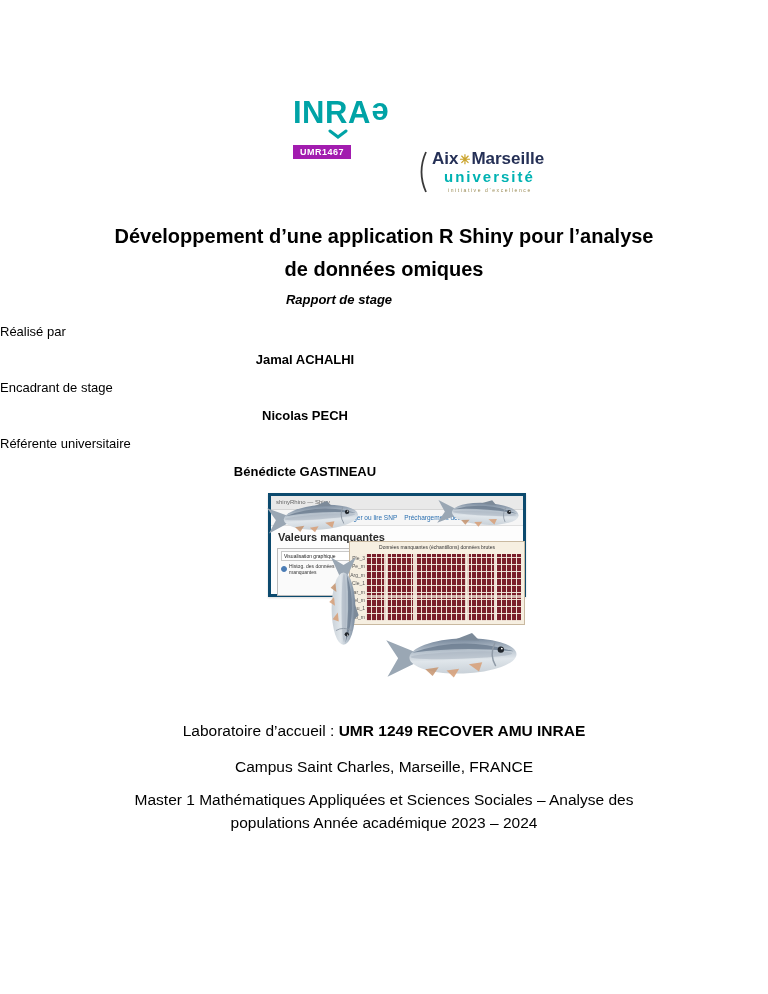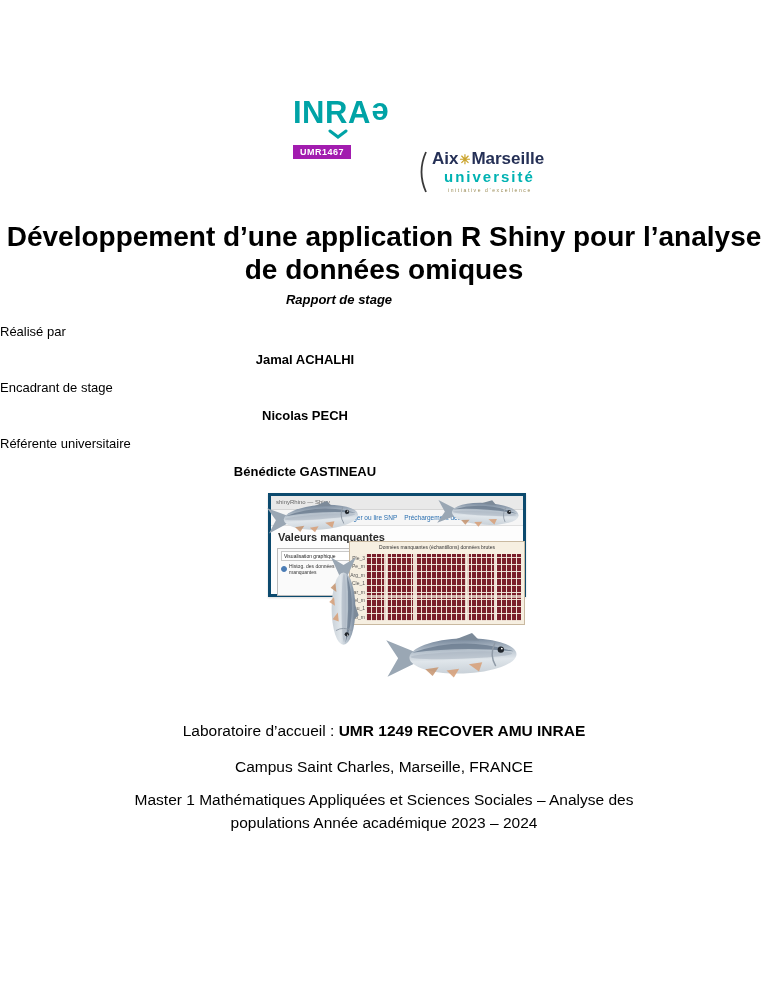--- a/index.html
+++ b/index.html
@@ -16,21 +16,21 @@
     font-size:9px;font-weight:700;padding:2px 7px;border-radius:0;letter-spacing:.5px;}
   .amu-logo{position:absolute;left:416px;top:100px;display:flex;align-items:center;margin-top:48px;}
   .amu-paren{margin-top:2px;}
   .amu-text{margin-left:4px;}
   .amu-line1{font-size:17px;font-weight:700;color:#253056;line-height:19px;}
   .amu-star{font-size:13px;color:#caa32b;margin:0 1px;}
   .amu-line2{font-size:15px;font-weight:700;color:#00b2b2;letter-spacing:2px;margin:0 0 0 12px;line-height:16px;}
   .amu-line3{font-size:5px;color:#9a8a55;letter-spacing:1.6px;margin:2px 0 0 16px;}
   
   .title{position:absolute;left:0;top:220px;width:768px;text-align:center;
-    font-size:28px;font-weight:700;line-height:33px;}
+    font-size:20px;font-weight:700;line-height:33px;}
   .subtitle{position:absolute;left:0;top:292px;width:678px;text-align:center;
     font-size:13px;font-style:italic;font-weight:600;}
   .credit-label{position:absolute;left:0;width:608px;text-align:left;font-size:13px;}
   .credit-name{position:absolute;left:0;width:610px;text-align:center;font-size:13px;font-weight:700;}
   .c0l{top:324px}.c0n{top:352px}.c1l{top:380px}.c1n{top:408px}.c2l{top:436px}.c2n{top:464px}
   
   .figure{position:absolute;left:0;top:0;width:768px;height:994px;pointer-events:none;}
   .app-window{position:absolute;left:268px;top:493px;width:252px;height:98px;
     background:#fdfdfd;border:3px solid #0c4a6e;box-shadow:0 1px 2px rgba(0,0,0,.15);z-index:1;}
   .win-titlebar{height:13px;background:#e9e9e9;border-bottom:1px solid #d5d5d5;

